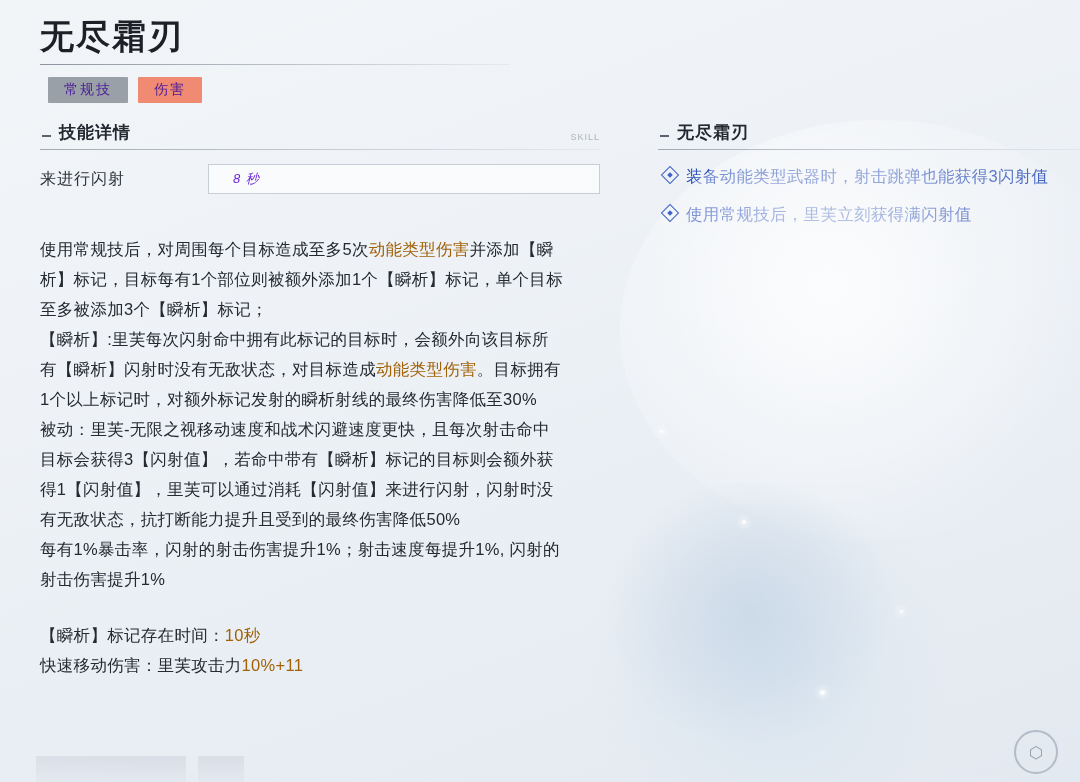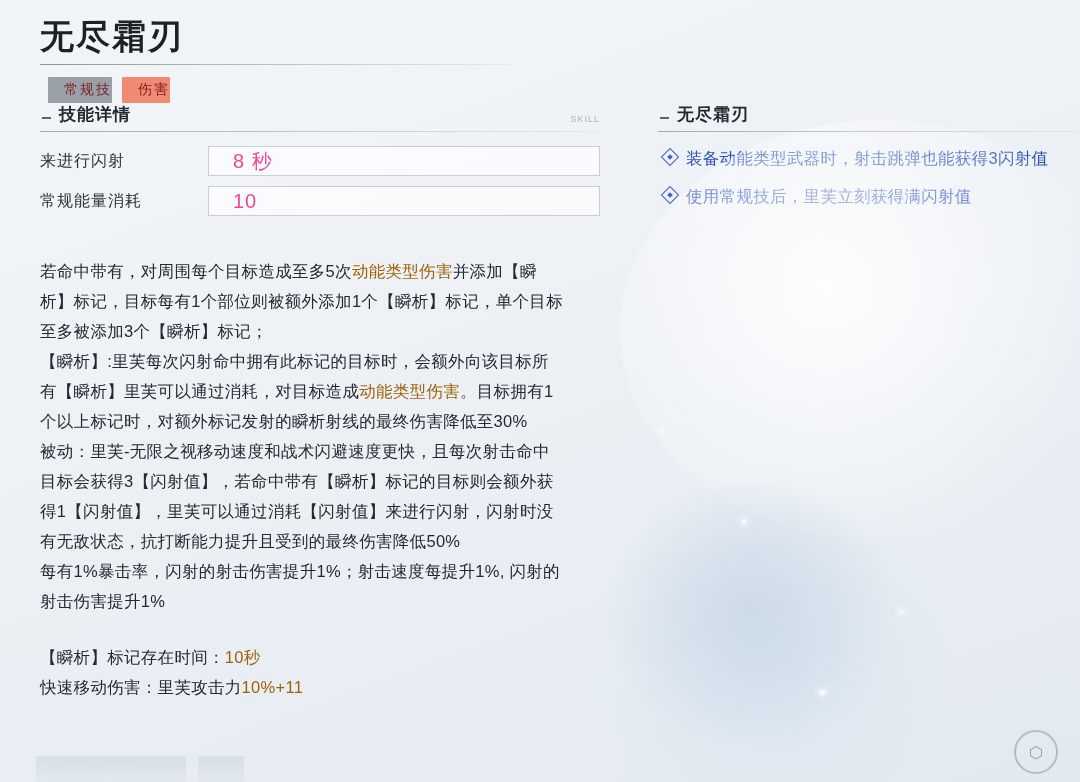--- a/index.html
+++ b/index.html
@@ -77,36 +77,37 @@
 
   
   .tag-row {
     display: flex;
     gap: 10px;
     margin: 12px 0 0 8px;
     align-items: center;
   }
   .tag {
     font-size: 14px;
-    color: #7f1d1d;
-    padding: 4px 0 5px 16px;
+    color: #4c1d95;
+    padding: 4px 16px 5px 16px;
     letter-spacing: 2px;
     line-height: 1.2;
     border-radius: 1px;
   }
   .tag-type {
     background: #9aa0a8;
   }
   .tag-dmg {
     background: #f08a72;
   }
 
   
   .columns {
     display: flex;
+    margin-top: 18px;
   }
   .col-left {
     width: 560px;
     flex: 0 0 560px;
   }
   .col-right {
     margin-left: 58px;
     width: 430px;
     flex: 0 0 430px;
   }
@@ -164,23 +165,24 @@
     flex: 1;
     height: 30px;
     background: rgba(255,255,255,0.62);
     border: 1px solid rgba(140,152,168,0.45);
     display: flex;
     align-items: center;
     padding-left: 24px;
     box-sizing: border-box;
   }
   .stat-value {
-    font-size: 20px;
-    color: #ec4899;
+    font-size: 13px;
+    color: #6d28d9;
     letter-spacing: 1px;
+    font-style: italic;
   }
 
   
   .desc {
     margin-top: 40px;
     font-size: 16.5px;
     line-height: 30px;
     color: #252a32;
     letter-spacing: 0.3px;
     width: 525px;
@@ -300,30 +302,24 @@
         <span class="head-deco">SKILL</span>
       </div>
 
       <div class="stat-row">
         <div class="stat-label">来进行闪射</div>
         <div class="stat-value-box">
           <span class="stat-value">8 秒</span>
         </div>
       </div>
 
-      <div class="stat-row">
-        <div class="stat-label">常规能量消耗</div>
-        <div class="stat-value-box">
-          <span class="stat-value">10</span>
-        </div>
-      </div>
 
       <div class="desc">
-        <p id="p0"><span>若命中带有，对周围每个目标造成至多5次</span><span class="hl">动能类型伤害</span><span>并添加【瞬析】标记，目标每有1个部位则被额外添加1个【瞬析】标记，单个目标至多被添加3个【瞬析】标记；</span></p>
-        <p id="p1"><span>【瞬析】:里芙每次闪射命中拥有此标记的目标时，会额外向该目标所有【瞬析】里芙可以通过消耗，对目标造成</span><span class="hl">动能类型伤害</span><span>。目标拥有1个以上标记时，对额外标记发射的瞬析射线的最终伤害降低至30%</span></p>
+        <p id="p0"><span>使用常规技后，对周围每个目标造成至多5次</span><span class="hl">动能类型伤害</span><span>并添加【瞬析】标记，目标每有1个部位则被额外添加1个【瞬析】标记，单个目标至多被添加3个【瞬析】标记；</span></p>
+        <p id="p1"><span>【瞬析】:里芙每次闪射命中拥有此标记的目标时，会额外向该目标所有【瞬析】闪射时没有无敌状态，对目标造成</span><span class="hl">动能类型伤害</span><span>。目标拥有1个以上标记时，对额外标记发射的瞬析射线的最终伤害降低至30%</span></p>
         <p id="p2"><span>被动：里芙-无限之视移动速度和战术闪避速度更快，且每次射击命中目标会获得3【闪射值】，若命中带有【瞬析】标记的目标则会额外获得1【闪射值】，里芙可以通过消耗【闪射值】来进行闪射，闪射时没有无敌状态，抗打断能力提升且受到的最终伤害降低50%</span></p>
         <p id="p3"><span>每有1%暴击率，闪射的射击伤害提升1%；射击速度每提升1%, 闪射的射击伤害提升1%</span></p>
         <div class="desc-gap"></div>
         <p id="f0"><span>【瞬析】标记存在时间：</span><span class="hl">10秒</span></p>
         <p id="f1"><span>快速移动伤害：里芙攻击力</span><span class="hl">10%+11</span></p>
       </div>
 
     </div>
 
     <div class="col-right">

